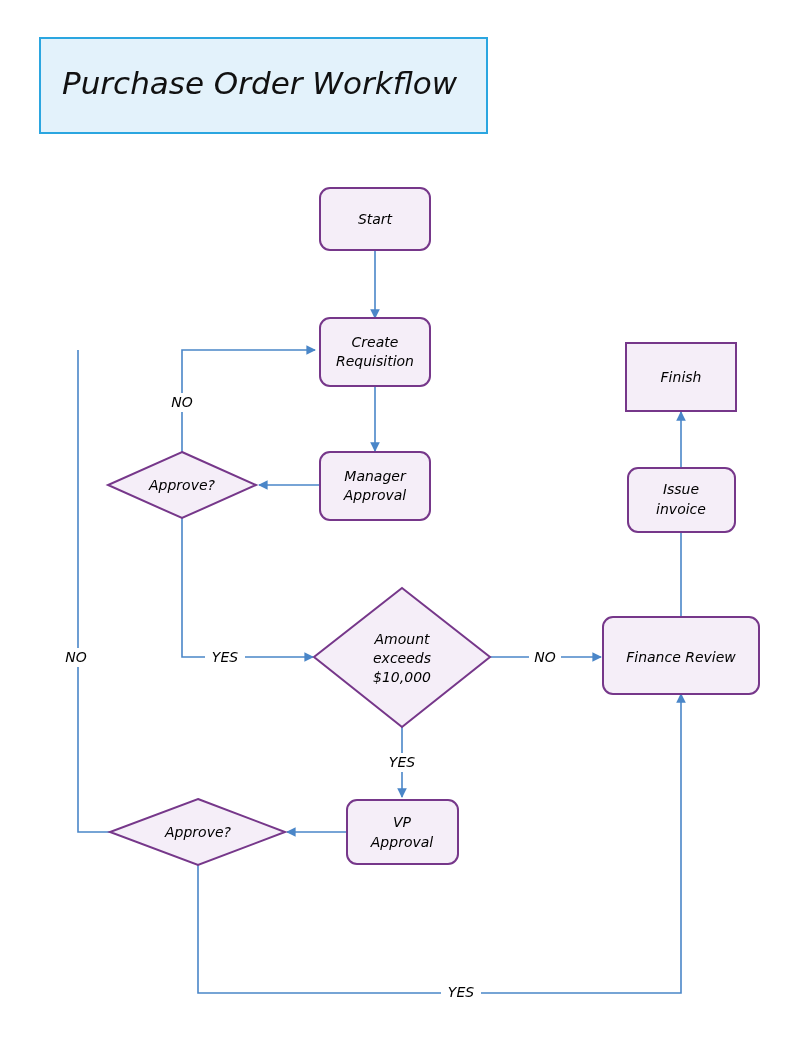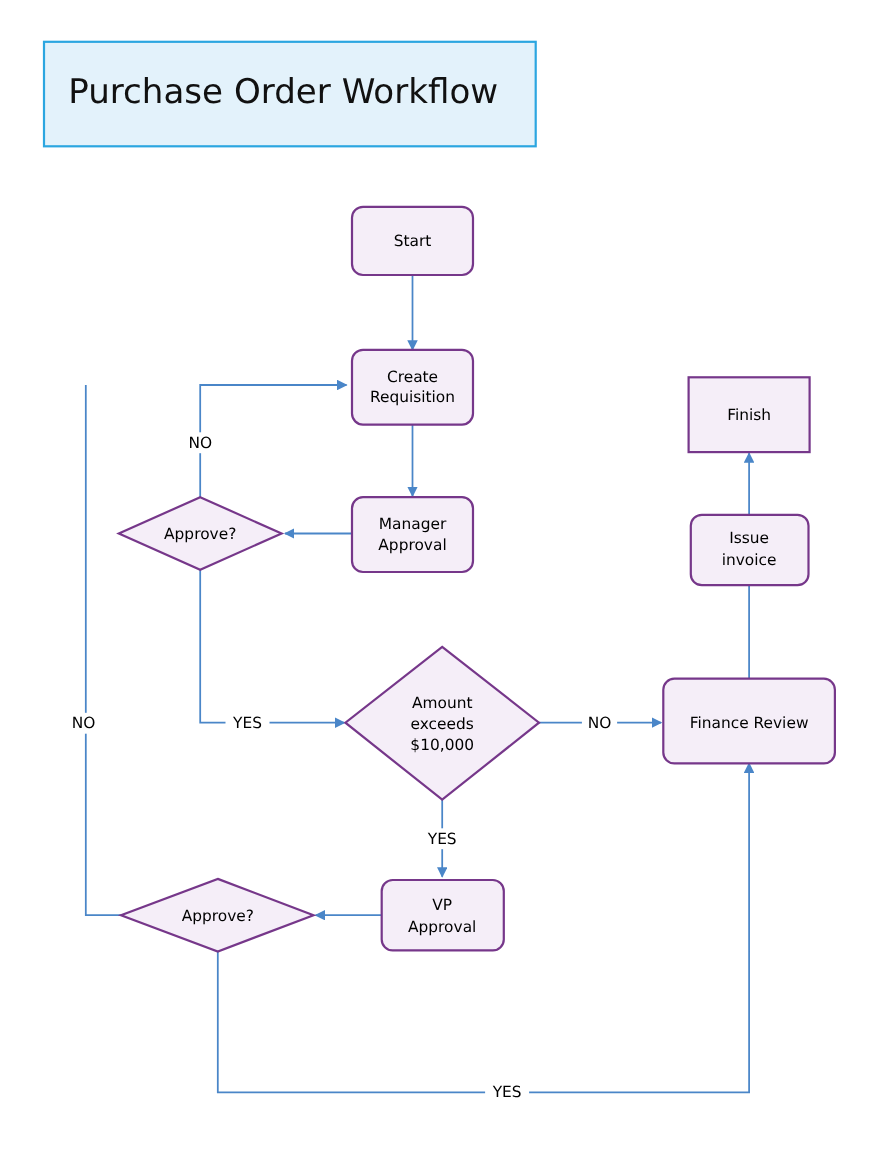--- a/index.html
+++ b/index.html
@@ -10,20 +10,21 @@
   body {
     width: 800px;
     height: 1050px;
     font-family: "DejaVu Sans", sans-serif;
     overflow: hidden;
   }
   #canvas {
     position: relative;
     width: 664px;
     height: 1050px;
+    font-style: italic;
   }
   svg#flow {
     position: absolute;
     top: 0;
     left: 0;
     width: 800px;
     height: 1050px;
   }
   .node-shape {
     fill: #f5eef8;

